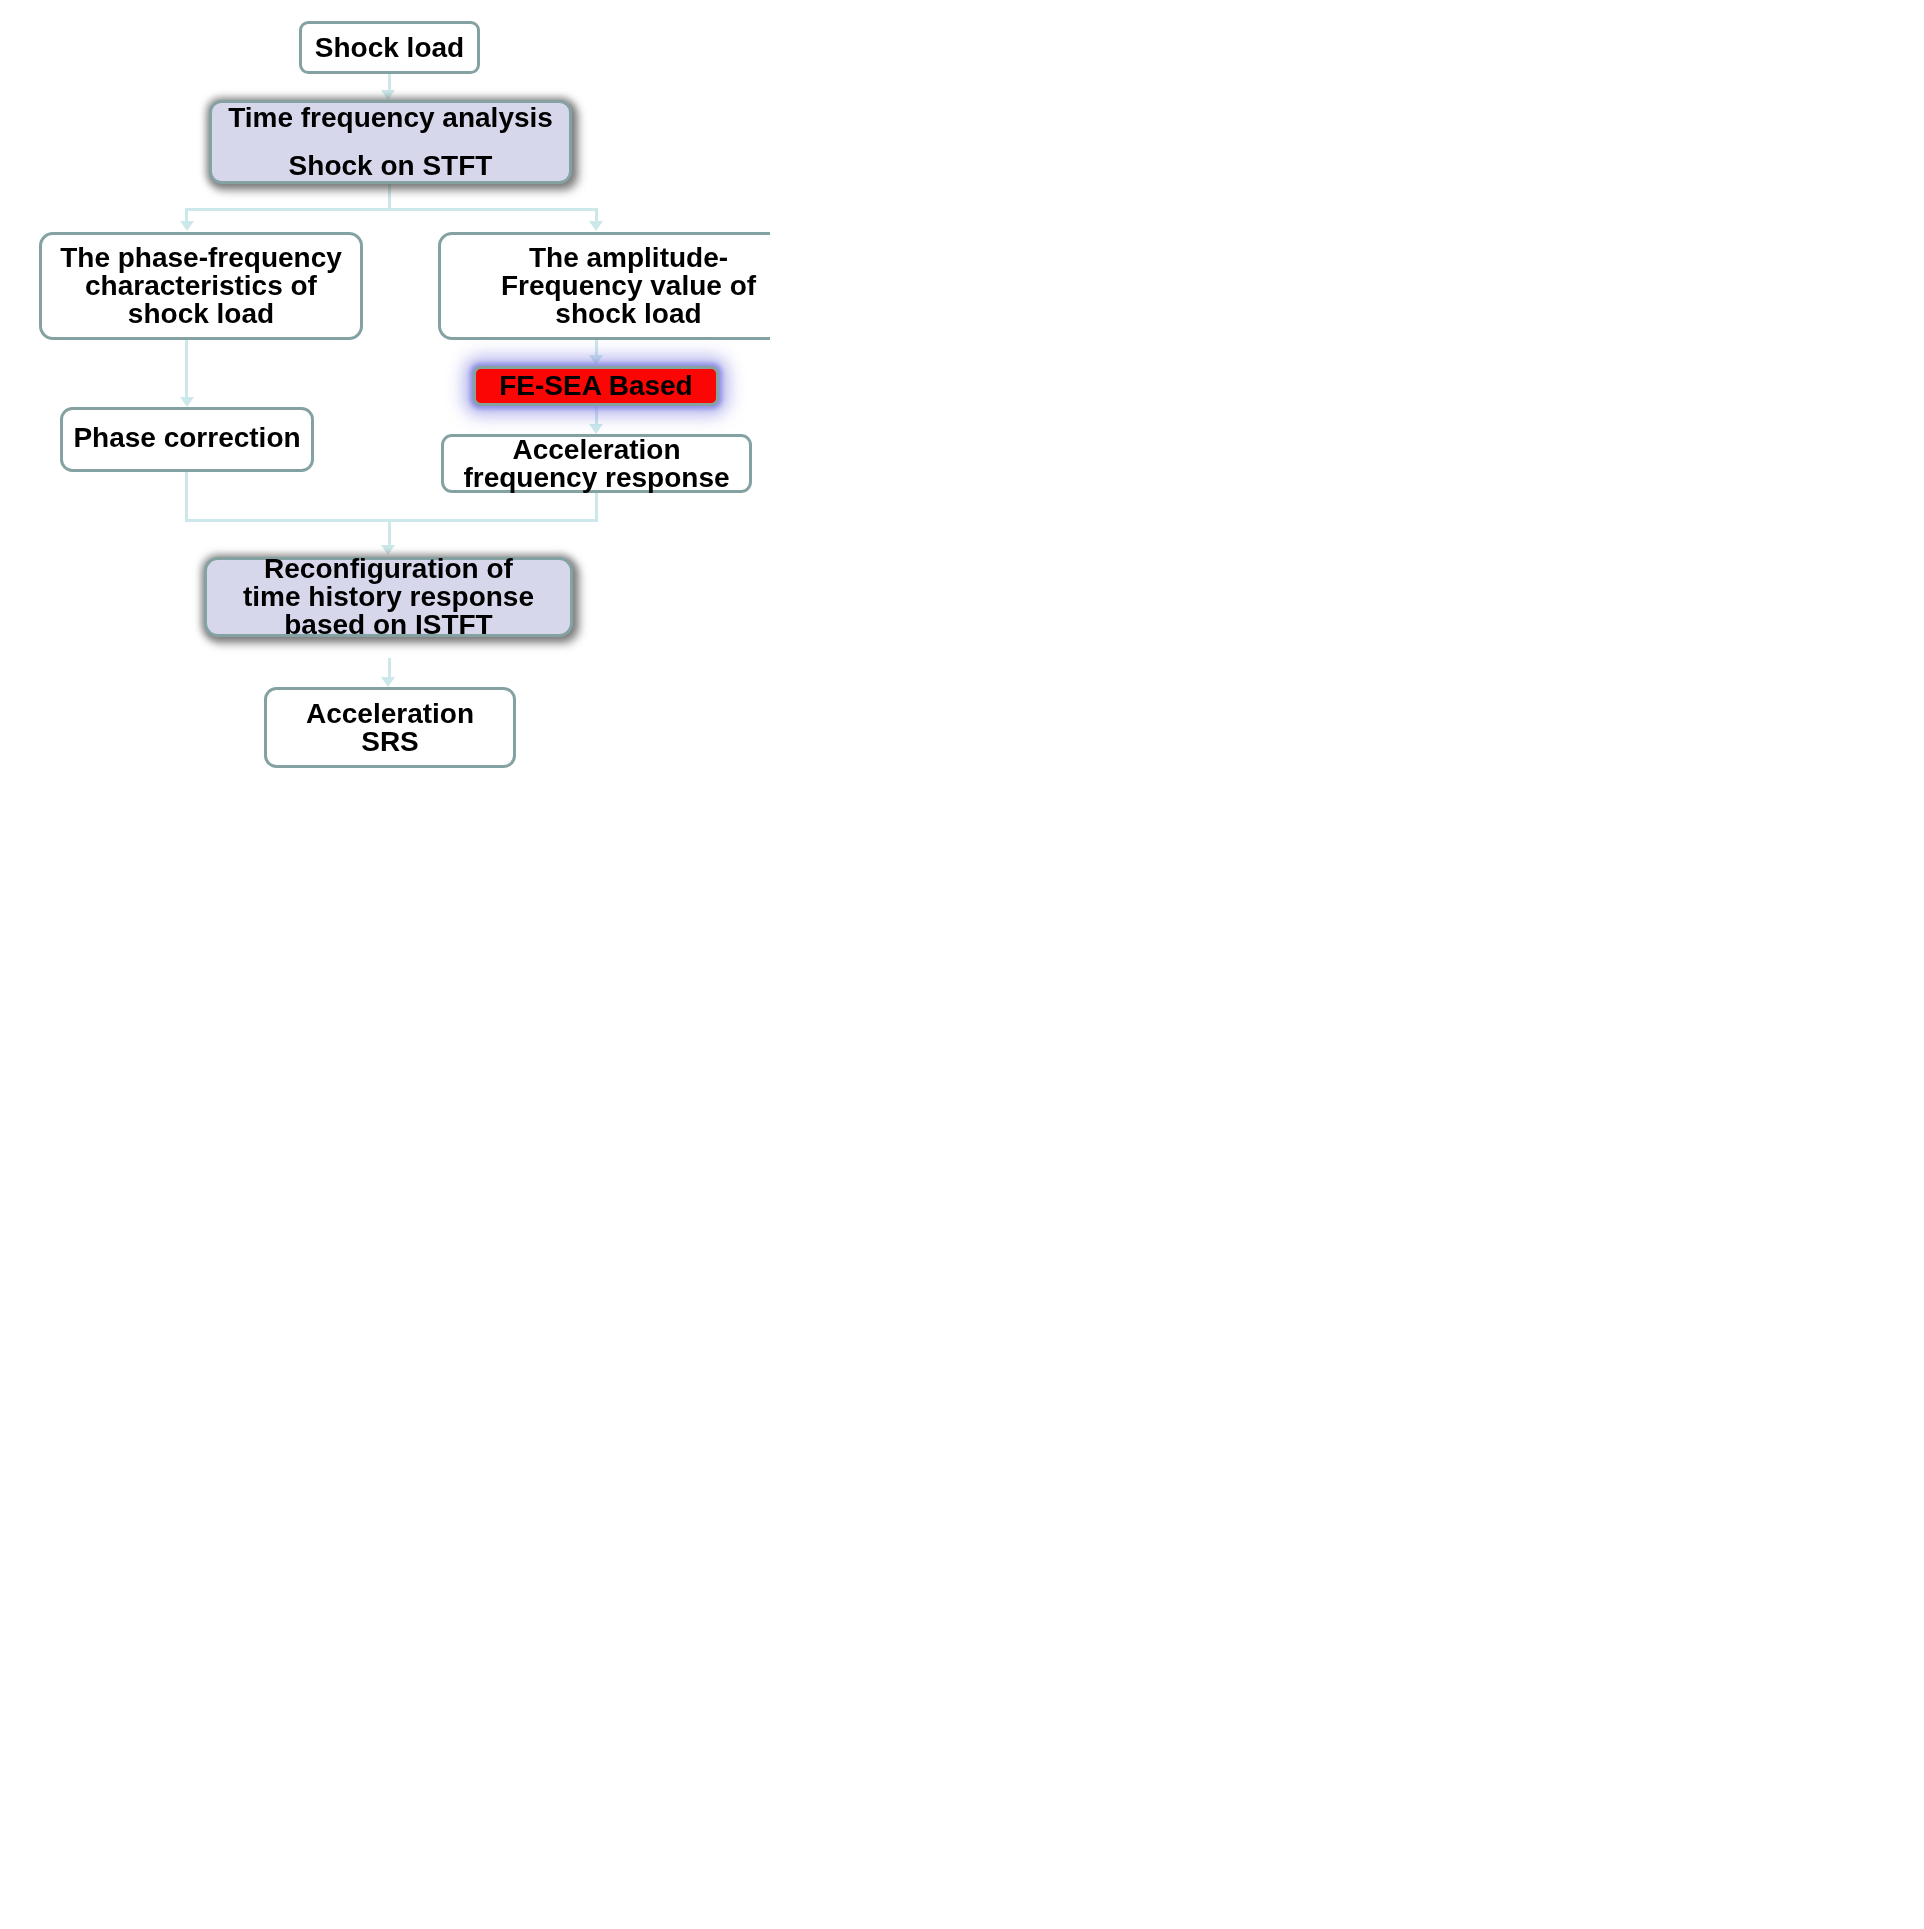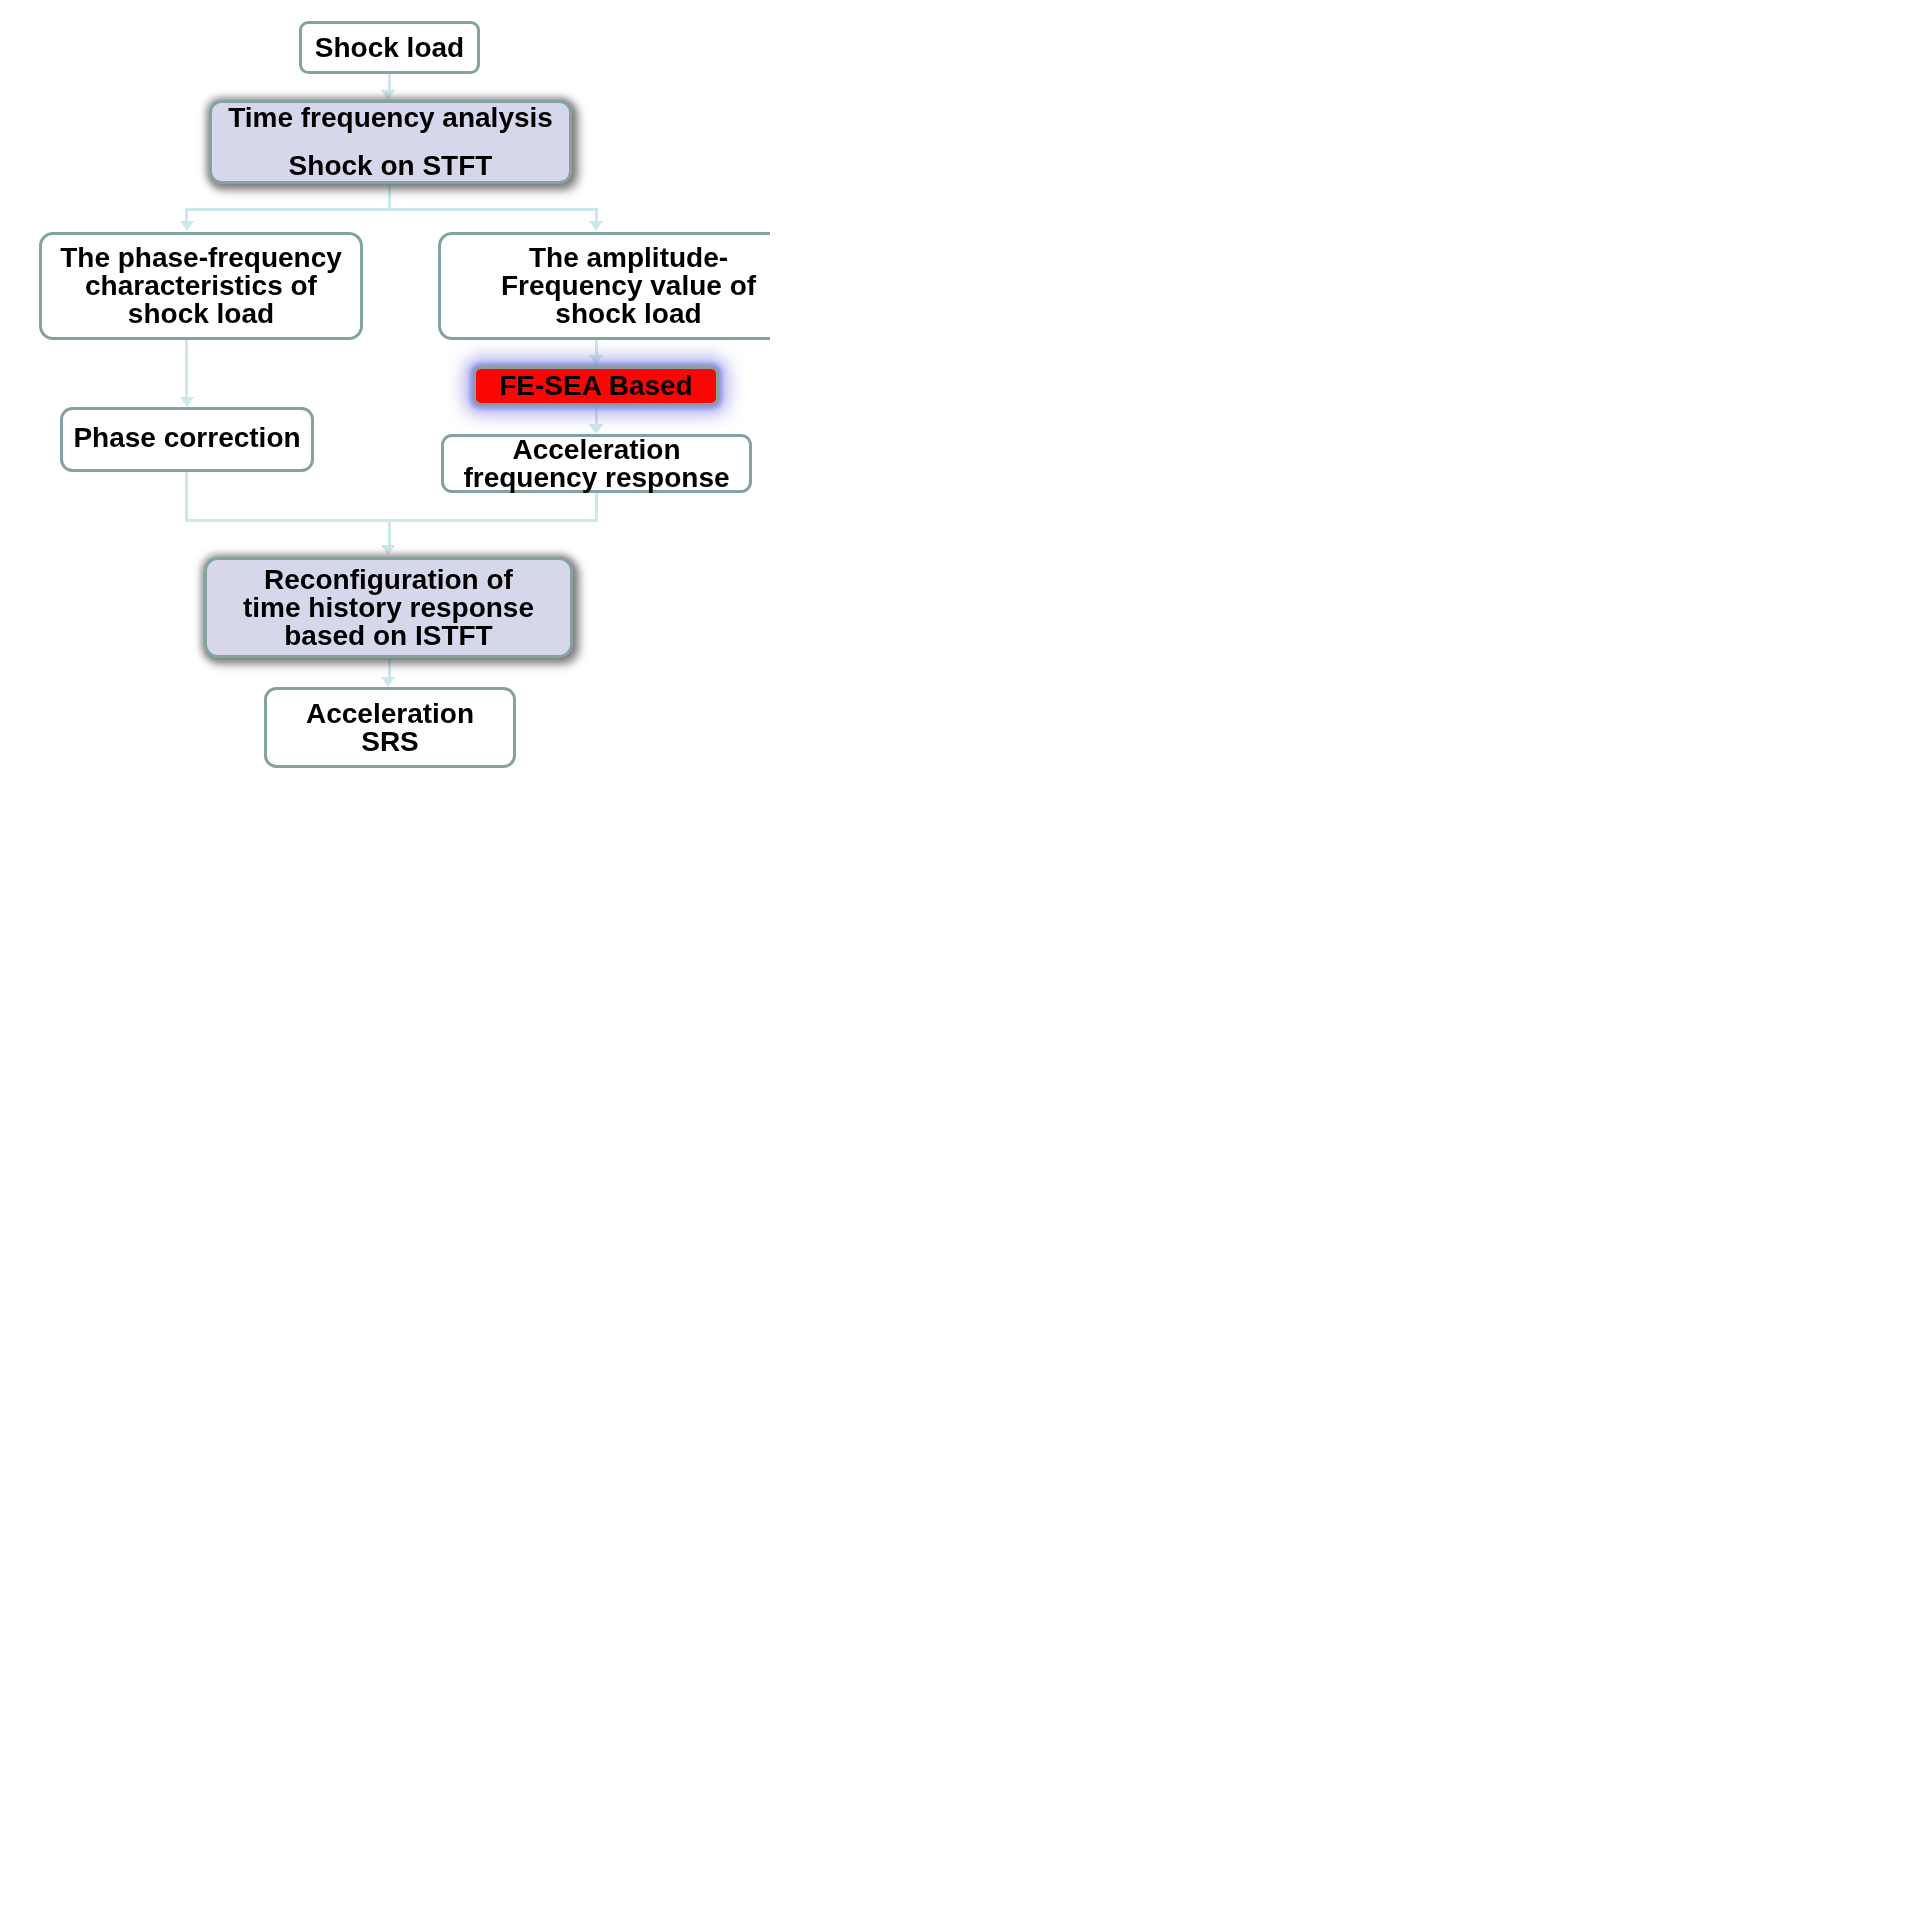--- a/index.html
+++ b/index.html
@@ -105,21 +105,21 @@
 
   <div class="node red" style="left:473px;top:366px;width:246px;height:40px;border-radius:7.7px;">
     <span class="ln">FE-SEA Based</span>
   </div>
 
   <div class="node" style="left:441px;top:434px;width:311px;height:59px;border-radius:11px;">
     <span class="ln">Acceleration</span>
     <span class="ln">frequency response</span>
   </div>
 
-  <div class="node lav" style="left:204px;top:557px;width:369px;height:101px;border-radius:14px;">
+  <div class="node lav" style="left:204px;top:557px;width:369px;height:80px;border-radius:14px;">
     <span class="ln">Reconfiguration of</span>
     <span class="ln">time history response</span>
     <span class="ln">based on ISTFT</span>
   </div>
 
   <div class="node" style="left:264px;top:687px;width:252px;height:81px;border-radius:12.4px;">
     <span class="ln">Acceleration</span>
     <span class="ln">SRS</span>
   </div>
 

